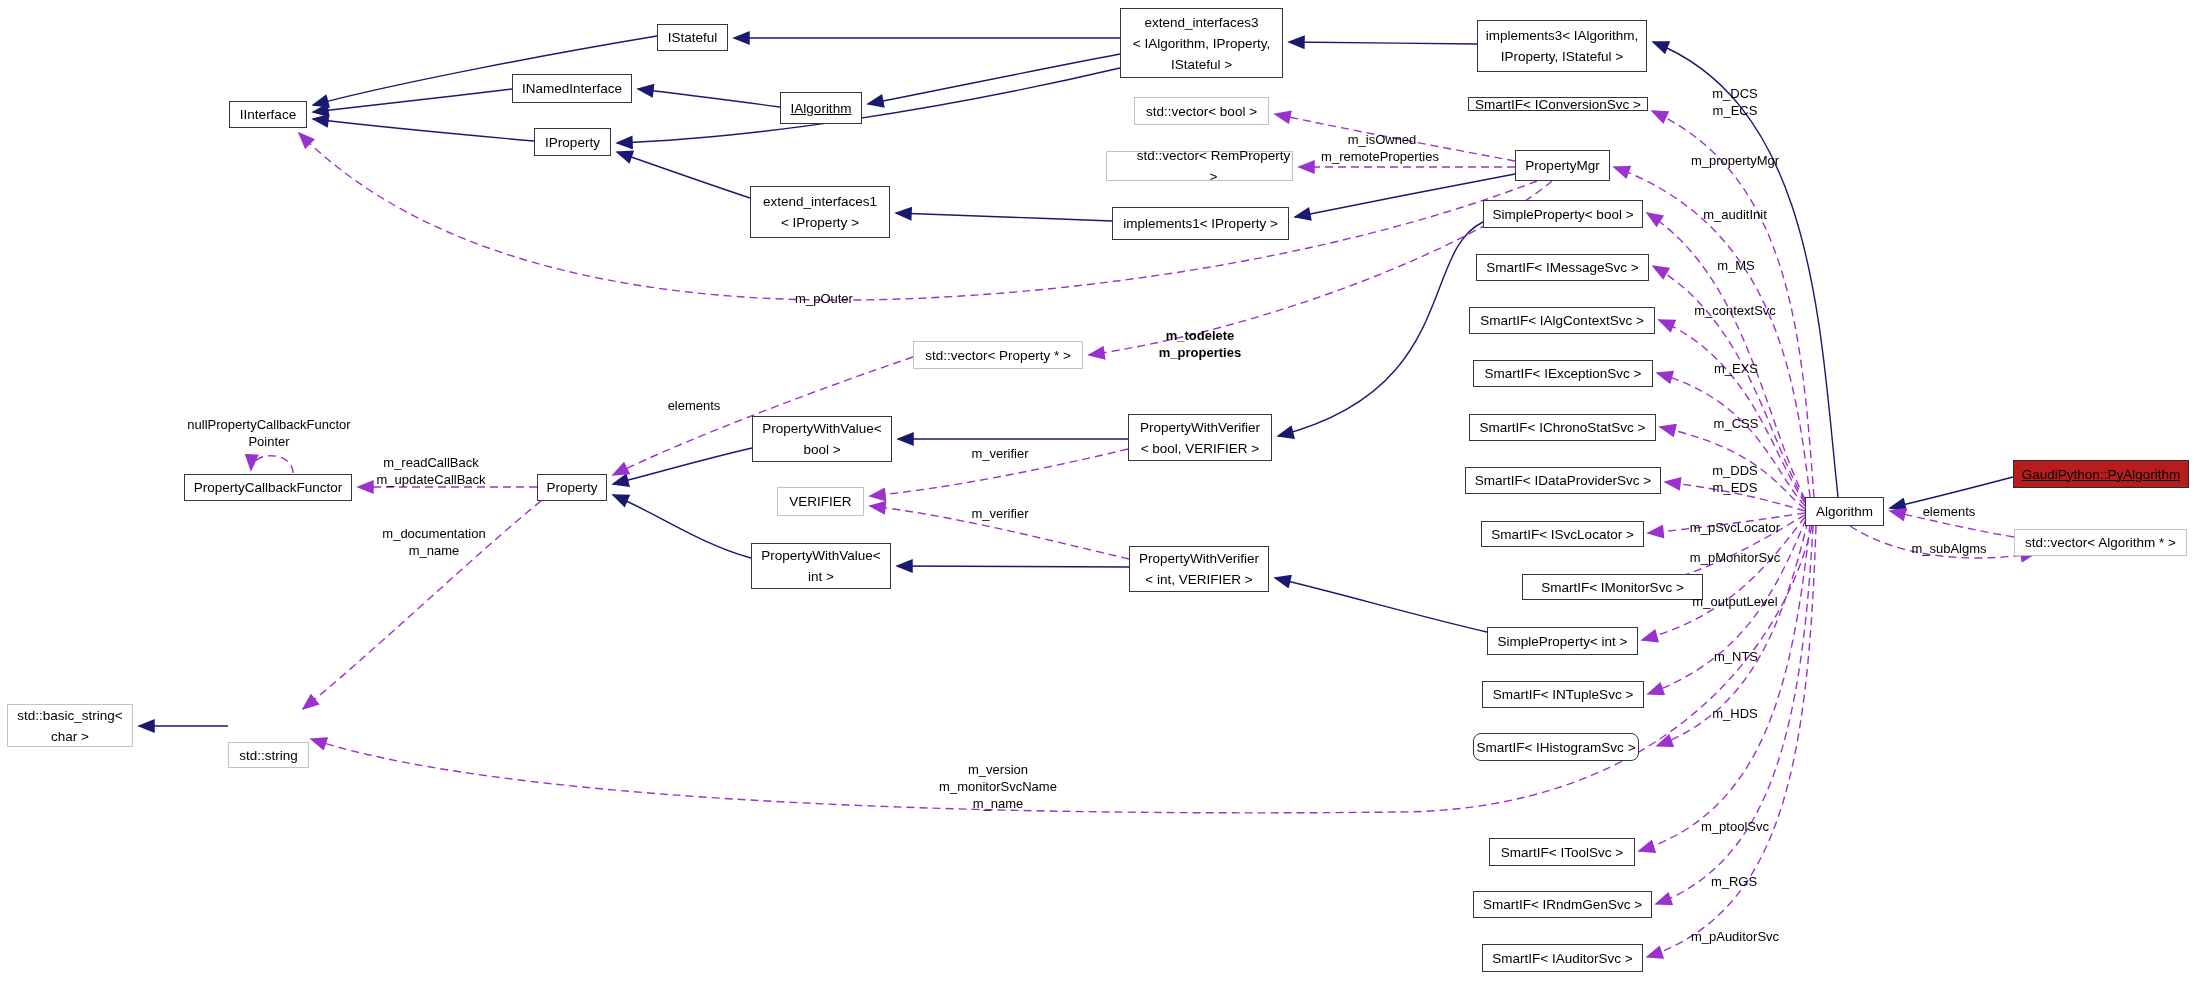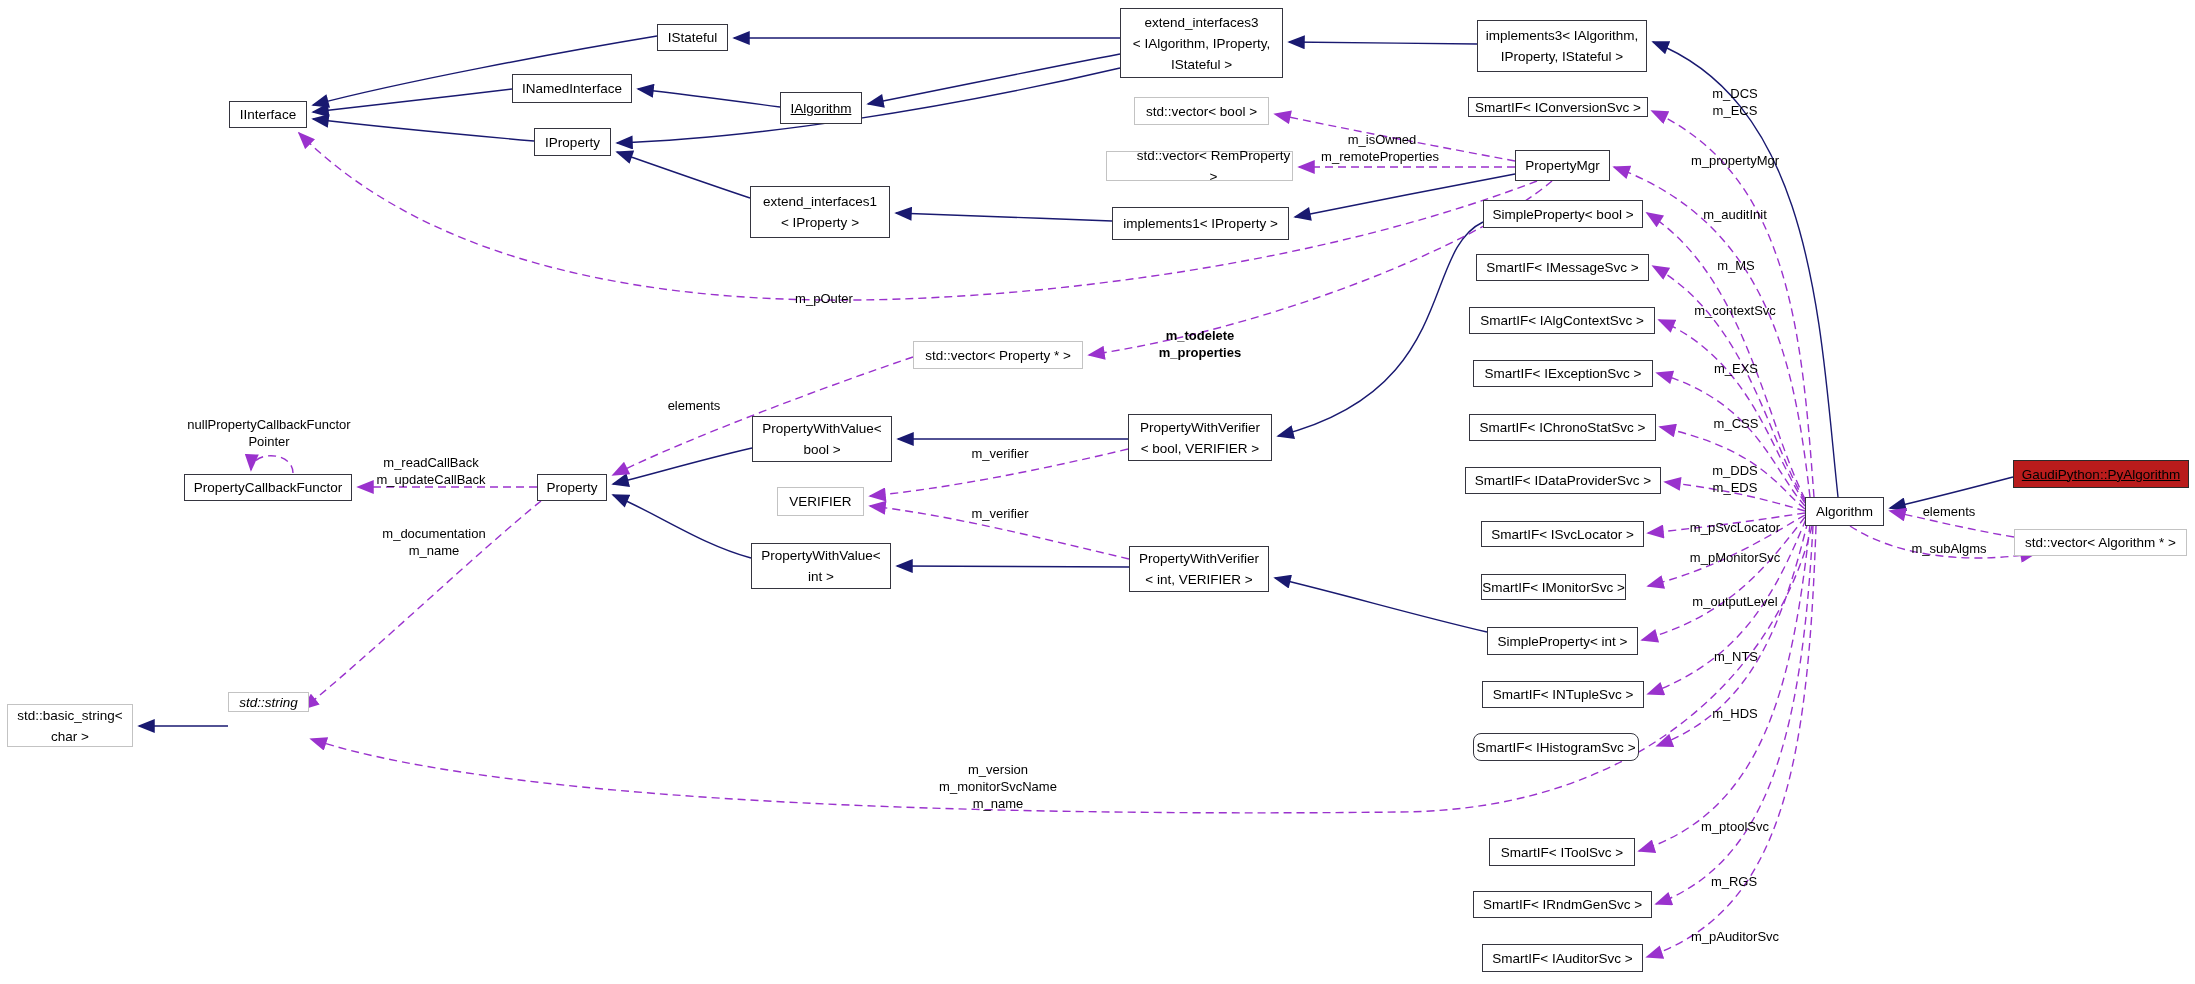--- a/index.html
+++ b/index.html
@@ -110,32 +110,32 @@
       <div class="node" style="left: 657px; top: 24px; width: 71px; height: 27px;">IStateful</div>
       <div class="node" style="left: 780px; top: 92px; width: 82px; height: 32px; text-decoration: underline;">IAlgorithm</div>
       <div class="node" style="left: 750px; top: 186px; width: 140px; height: 52px;">extend_interfaces1
 &lt; IProperty &gt;</div>
       <div class="node" style="left: 1120px; top: 8px; width: 163px; height: 70px;">extend_interfaces3
 &lt; IAlgorithm, IProperty,
 IStateful &gt;</div>
       <div class="node" style="left: 1477px; top: 20px; width: 170px; height: 52px;">implements3&lt; IAlgorithm,
 IProperty, IStateful &gt;</div>
       <div class="node undoc" style="left: 1134px; top: 97px; width: 135px; height: 28px;">std::vector&lt; bool &gt;</div>
-      <div class="node" style="left: 1468px; top: 97px; width: 180px; height: 20px;">SmartIF&lt; IConversionSvc &gt;</div>
+      <div class="node" style="left: 1468px; top: 97px; width: 180px; height: 14px;">SmartIF&lt; IConversionSvc &gt;</div>
       <div class="node undoc" style="left: 1106px; top: 151px; width: 187px; height: 30px; padding-left: 28px;">std::vector&lt; RemProperty &gt;</div>
       <div class="node" style="left: 1515px; top: 150px; width: 95px; height: 31px;">PropertyMgr</div>
       <div class="node" style="left: 1112px; top: 207px; width: 177px; height: 33px;">implements1&lt; IProperty &gt;</div>
       <div class="node" style="left: 1483px; top: 200px; width: 160px; height: 28px;">SimpleProperty&lt; bool &gt;</div>
       <div class="node" style="left: 1476px; top: 254px; width: 173px; height: 27px;">SmartIF&lt; IMessageSvc &gt;</div>
       <div class="node" style="left: 1469px; top: 307px; width: 186px; height: 27px;">SmartIF&lt; IAlgContextSvc &gt;</div>
       <div class="node" style="left: 1473px; top: 360px; width: 180px; height: 27px;">SmartIF&lt; IExceptionSvc &gt;</div>
       <div class="node" style="left: 1469px; top: 414px; width: 187px; height: 27px;">SmartIF&lt; IChronoStatSvc &gt;</div>
       <div class="node" style="left: 1465px; top: 467px; width: 196px; height: 27px;">SmartIF&lt; IDataProviderSvc &gt;</div>
       <div class="node" style="left: 1481px; top: 521px; width: 163px; height: 26px;">SmartIF&lt; ISvcLocator &gt;</div>
-      <div class="node" style="left: 1481px; top: 574px; width: 145px; height: 26px;">SmartIF&lt; IMonitorSvc &gt;</div>
+      <div class="node" style="left: 1522px; top: 574px; width: 181px; height: 26px;">SmartIF&lt; IMonitorSvc &gt;</div>
       <div class="node" style="left: 1487px; top: 627px; width: 151px; height: 28px;">SimpleProperty&lt; int &gt;</div>
       <div class="node" style="left: 1482px; top: 681px; width: 162px; height: 27px;">SmartIF&lt; INTupleSvc &gt;</div>
       <div class="node" style="left: 1473px; top: 733px; width: 166px; height: 28px; border-radius: 8px;">SmartIF&lt; IHistogramSvc &gt;</div>
       <div class="node" style="left: 1489px; top: 838px; width: 146px; height: 28px;">SmartIF&lt; IToolSvc &gt;</div>
       <div class="node" style="left: 1473px; top: 891px; width: 179px; height: 27px;">SmartIF&lt; IRndmGenSvc &gt;</div>
       <div class="node" style="left: 1482px; top: 944px; width: 161px; height: 28px;">SmartIF&lt; IAuditorSvc &gt;</div>
       <div class="node" style="left: 1805px; top: 497px; width: 79px; height: 29px;">Algorithm</div>
       <div class="node main" style="left: 2013px; top: 460px; width: 176px; height: 28px;">GaudiPython::PyAlgorithm</div>
       <div class="node undoc" style="left: 2014px; top: 529px; width: 173px; height: 27px;">std::vector&lt; Algorithm * &gt;</div>
       <div class="node undoc" style="left: 913px; top: 341px; width: 170px; height: 28px;">std::vector&lt; Property * &gt;</div>
@@ -145,21 +145,21 @@
       <div class="node" style="left: 751px; top: 543px; width: 140px; height: 46px;">PropertyWithValue&lt;
 int &gt;</div>
       <div class="node" style="left: 1128px; top: 414px; width: 144px; height: 47px;">PropertyWithVerifier
 &lt; bool, VERIFIER &gt;</div>
       <div class="node" style="left: 1129px; top: 546px; width: 140px; height: 46px;">PropertyWithVerifier
 &lt; int, VERIFIER &gt;</div>
       <div class="node" style="left: 537px; top: 474px; width: 70px; height: 27px;">Property</div>
       <div class="node" style="left: 184px; top: 474px; width: 168px; height: 27px;">PropertyCallbackFunctor</div>
       <div class="node undoc" style="left: 7px; top: 704px; width: 126px; height: 43px;">std::basic_string&lt;
 char &gt;</div>
-      <div class="node undoc" style="left: 228px; top: 692px; width: 81px; height: 20px; font-style: italic;">std::string</div>
+      <div class="node undoc" style="left: 228px; top: 742px; width: 81px; height: 26px;">std::string</div>
     </div>
   <div id="labels-layer">
       <div class="elabel" style="left: 1382px; top: 139px;">m_isOwned</div>
       <div class="elabel" style="left: 1380px; top: 156px;">m_remoteProperties</div>
       <div class="elabel" style="left: 824px; top: 298px;">m_pOuter</div>
       <div class="elabel" style="left: 1200px; top: 344px; font-weight: bold;">m_todelete
 m_properties</div>
       <div class="elabel" style="left: 694px; top: 405px;">elements</div>
       <div class="elabel" style="left: 431px; top: 471px;">m_readCallBack
 m_updateCallBack</div>

